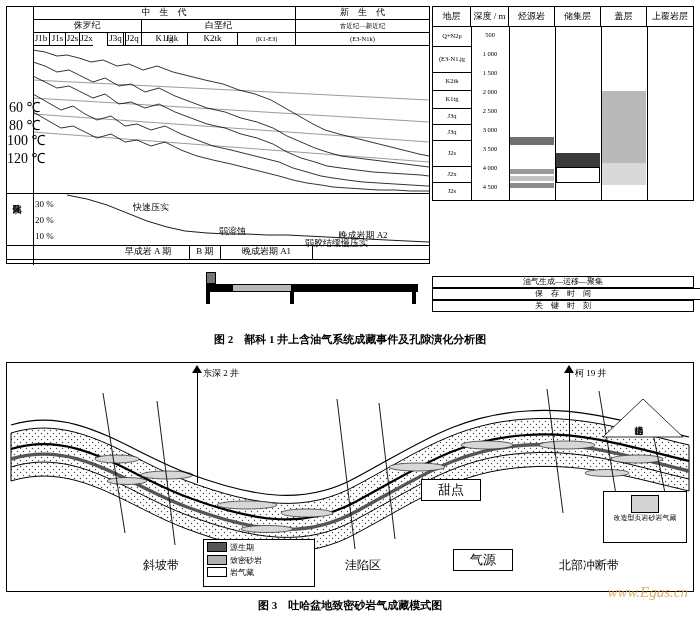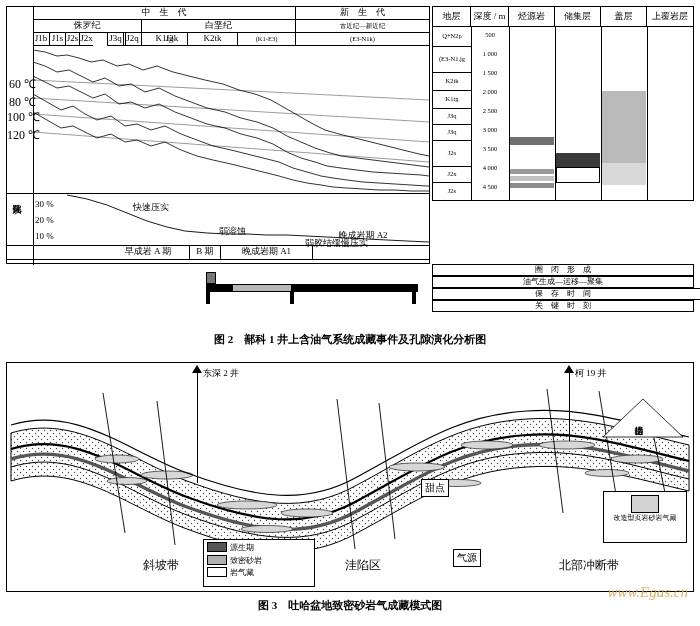--- a/index.html
+++ b/index.html
@@ -22,36 +22,36 @@
   .cell{position:absolute;box-sizing:border-box;font-size:9px;text-align:center;
         display:flex;align-items:center;justify-content:center;line-height:1.05;}
   .bb{border-bottom:1px solid #000;}
   .bl{border-left:1px solid #000;}
   .br{border-right:1px solid #000;}
   .vline{position:absolute;width:1px;background:#000;}
   .hline{position:absolute;height:1px;background:#000;}
   .tiny{font-size:7.5px;}
   .xtiny{font-size:6.5px;}
   .vtext{writing-mode:vertical-rl;text-orientation:upright;font-size:9px;line-height:1.1;}
-  .tempLbl{position:absolute;font-size:12px;white-space:nowrap;}
+  .tempLbl{position:absolute;font-size:14px;white-space:nowrap;margin-top:22px;}
   .curve{position:absolute;}
   .capnote{position:absolute;font-size:9px;white-space:nowrap;}
   .cap{position:absolute;width:100%;text-align:center;font-size:11px;font-weight:bold;}
   
   .porobox{position:absolute;left:0;top:186px;width:424px;height:72px;}
   .gbar{position:absolute;}
   
   #fig3{left:6px;top:362px;width:688px;height:250px;}
   #f3frame{position:absolute;left:0;top:0;width:688px;height:230px;border:1px solid #000;box-sizing:border-box;background:#fff;}
   .well{position:absolute;width:1px;background:#000;}
   .welllbl{position:absolute;font-size:9px;white-space:nowrap;}
   .tri{position:absolute;width:0;height:0;border-left:5px solid transparent;border-right:5px solid transparent;border-bottom:8px solid #000;}
   .legendbox{position:absolute;border:1px solid #000;background:#fff;font-size:8px;}
   .sw{display:inline-block;width:18px;height:8px;border:1px solid #000;vertical-align:middle;margin-right:3px;}
-  .mtag{position:absolute;border:1px solid #000;background:#fff;font-size:10px;padding:1px 3px;white-space:nowrap;}
+  .mtag{position:absolute;border:1px solid #000;background:#fff;font-size:13px;padding:1px 16px;white-space:nowrap;}
   .zname{position:absolute;font-size:12px;white-space:nowrap;}
   .wm{position:absolute;right:4px;bottom:2px;font-family:"Liberation Serif",serif;font-style:italic;font-size:15px;color:#d6a24a;opacity:.85;}
 </style>
 </head>
 <body>
 
 <div class="fig" id="fig2">
 
   <div class="frame" id="f2left">
 
@@ -164,23 +164,20 @@
     <div style="position:absolute;left:77px;top:169px;width:44px;height:5px;background:#c2c2c2;"></div>
     <div style="position:absolute;left:77px;top:176px;width:44px;height:5px;background:#8c8c8c;"></div>
 
     <div style="position:absolute;left:123px;top:146px;width:44px;height:14px;background:#3a3a3a;"></div>
     <div style="position:absolute;left:123px;top:160px;width:44px;height:16px;background:#ffffff;border:1px solid #000;box-sizing:border-box;"></div>
 
     <div style="position:absolute;left:169px;top:84px;width:44px;height:72px;background:#b9b9b9;"></div>
     <div style="position:absolute;left:169px;top:156px;width:44px;height:22px;background:#d9d9d9;"></div>
   </div>
 
-  <div class="frame" style="left:426px;top:258px;width:262px;height:12px;">
-    <div class="cell" style="left:0;top:0;width:260px;height:10px;font-size:8px;">圈　闭　形　成</div>
-  </div>
   <div class="frame" style="left:426px;top:270px;width:262px;height:12px;">
     <div class="cell" style="left:0;top:0;width:260px;height:10px;font-size:8px;">油气生成—运移—聚集</div>
   </div>
   <div class="frame" style="left:426px;top:282px;width:278px;height:12px;">
     <div class="cell" style="left:0;top:0;width:260px;height:10px;font-size:8px;">保　存　时　间</div>
   </div>
   <div class="frame" style="left:426px;top:294px;width:262px;height:12px;">
     <div class="cell" style="left:0;top:0;width:260px;height:10px;font-size:8px;">关　键　时　刻</div>
   </div>
 

